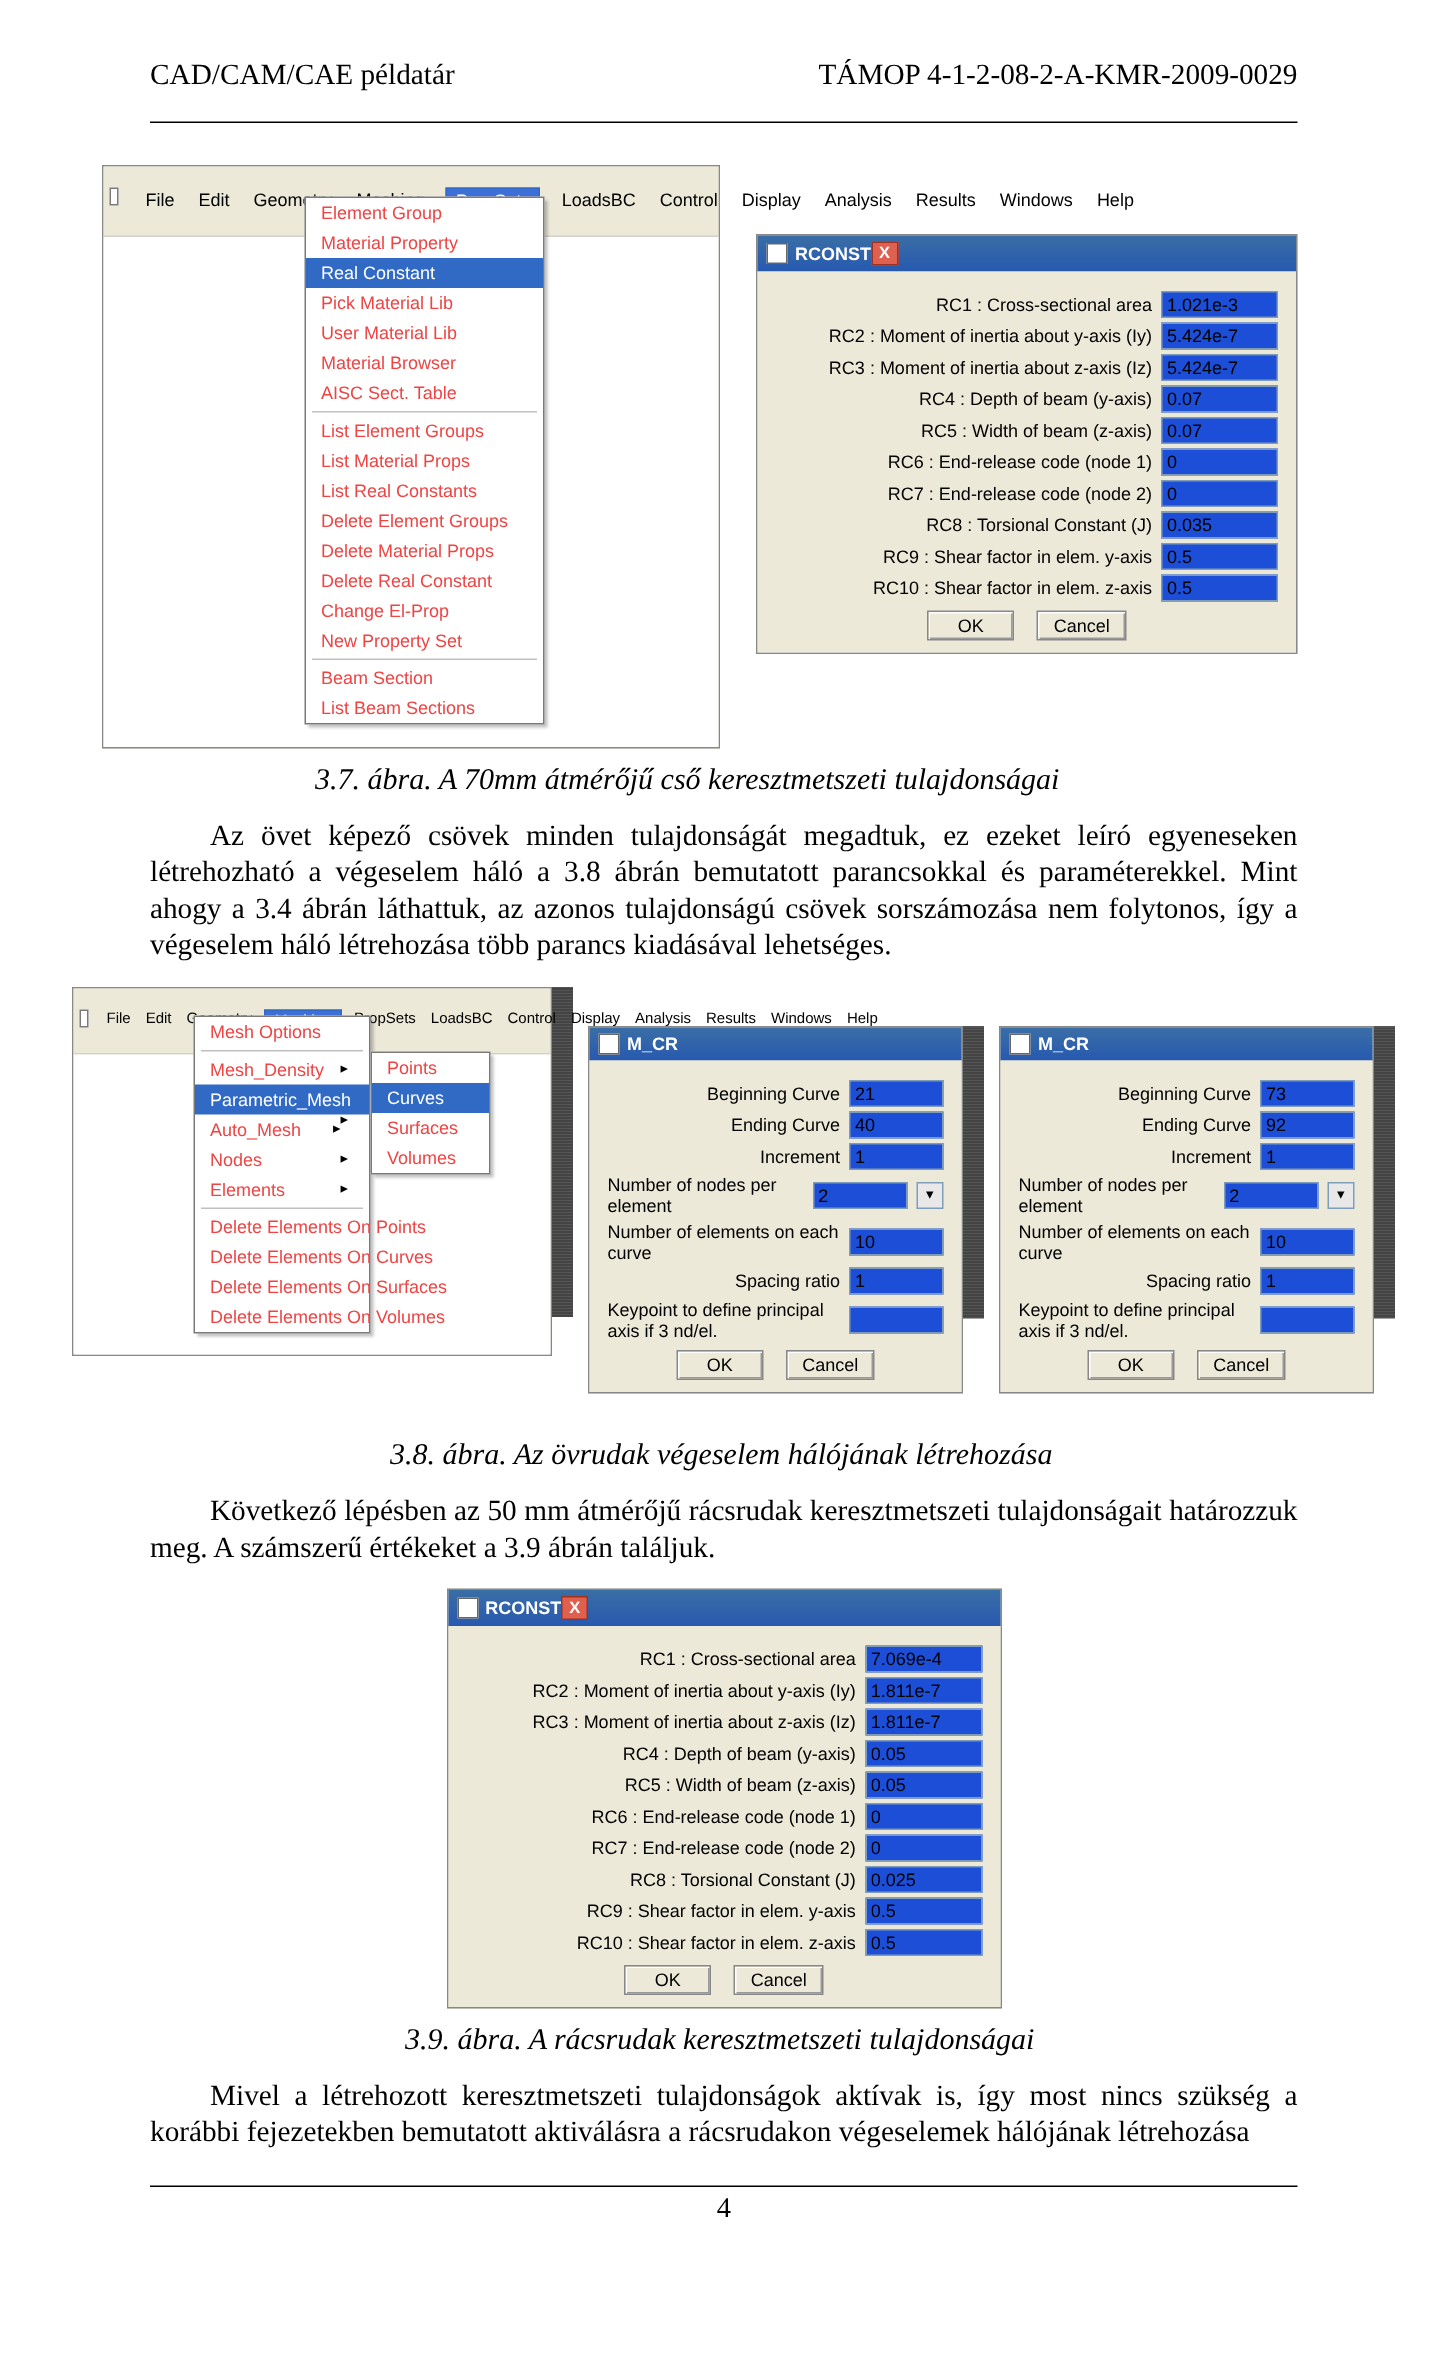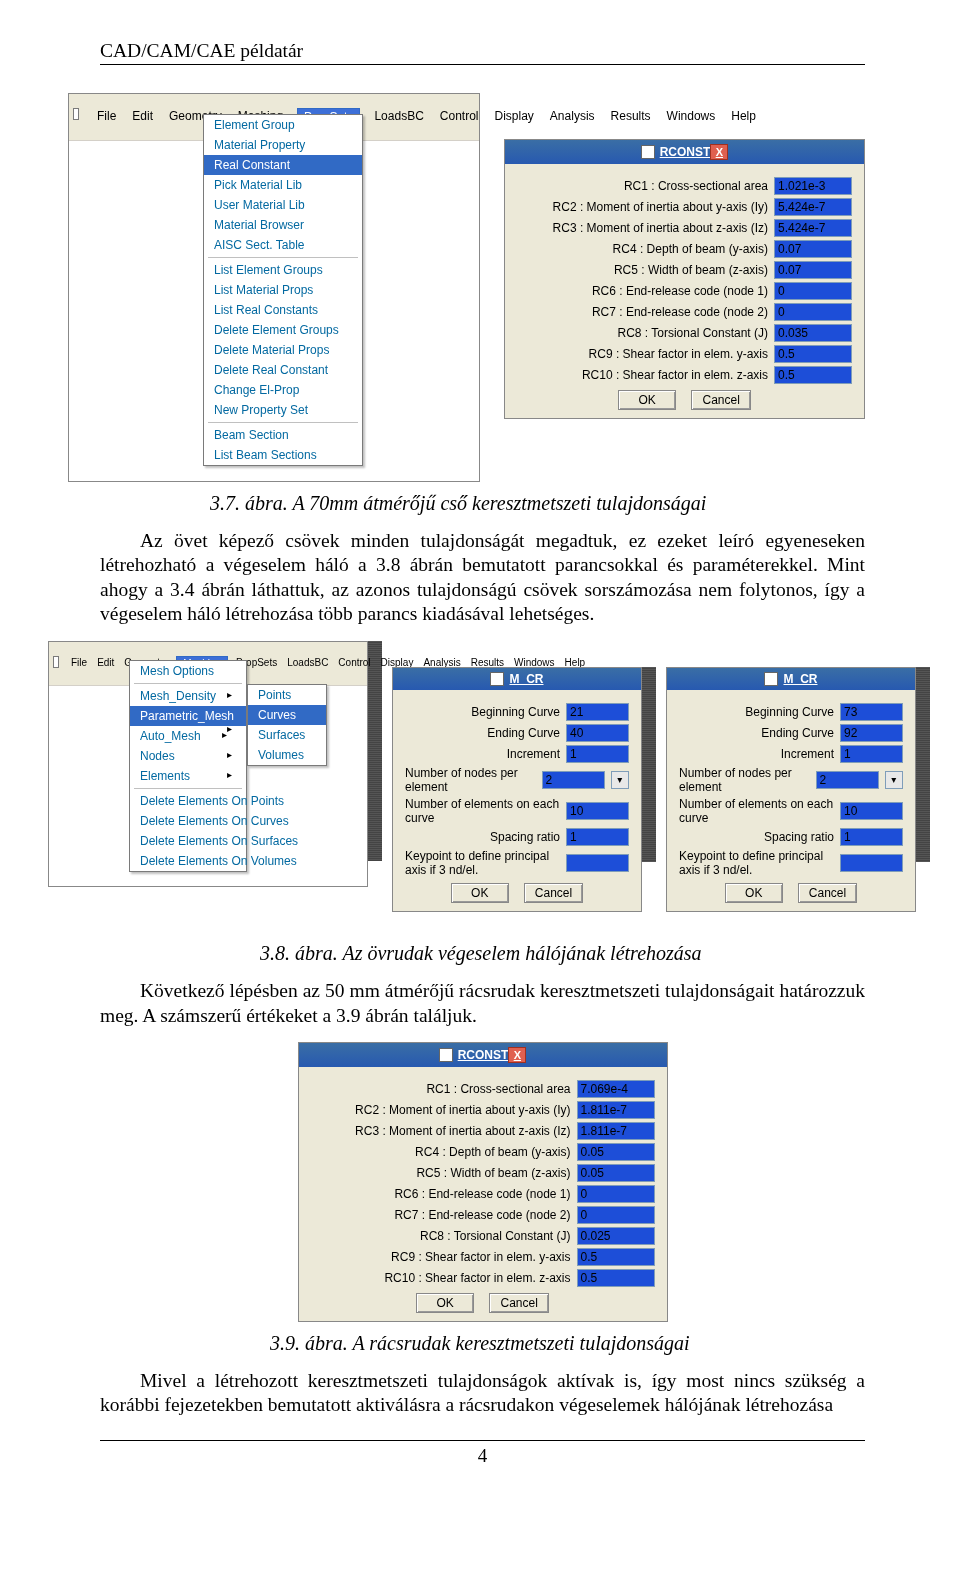--- a/index.html
+++ b/index.html
@@ -4,37 +4,37 @@
 <style>
   * { box-sizing: border-box; }
   body {
     margin: 0;
     font-family: "Times New Roman", serif;
     background: #fff;
     width: 960px;
     color: #000;
   }
   .page { padding: 40px 95px 20px 100px; }
-  .hdr { display:flex; justify-content:space-between; font-size:19.5px; border-bottom:1px solid #000; padding-bottom:2px; margin-bottom:28px;gap:12px;}
+  .hdr { display:flex; justify-content:space-between; font-size:19.5px; border-bottom:1px solid #000; padding-bottom:19px; margin-bottom:28px;gap:12px;}
   .figcap { font-style: italic; font-size:20px; text-align:left; margin:10px 0 14px 110px;}
   .bodytext { font-size:19.5px; line-height:1.25; text-align: justify; margin:0 0 14px 0;}
   .indent { text-indent: 40px; }
   .pgnum { text-align:center; font-size:19px; border-top:1px solid #000; margin-top:22px; padding-top:4px;}
   
   .win { font-family: Tahoma, Arial, sans-serif; font-size:12px; background:#ece9d8; border:1px solid #888; position:relative;}
   .menubar { background:#ece9d8; padding:14px 4px; display:flex; gap:12px; border-bottom:1px solid #d4d0c8; color:#000;}
   .menubar span.act { background:#3d6fd8; color:#fff; padding:1px 6px; border:1px solid #316ac5;}
   .menubar span { padding:1px 2px; }
   .ticon { width:14px; height:12px; background:#fff; border:1px solid #7a7a7a; display:inline-block; margin-right:4px; vertical-align:middle;}
   .dropdown { position:absolute; background:#fff; border:1px solid #7a7a7a; font-size:12px; box-shadow:2px 2px 2px rgba(0,0,0,.25);}
-  .dropdown .mi { padding:3px 14px 3px 10px; white-space:nowrap; color:#0369a1;}
+  .dropdown .mi { padding:3px 14px 3px 10px; white-space:nowrap; color:#ef4444;}
   .dropdown .sel { background:#316ac5; color:#fff;}
   .dropdown hr { margin:2px 4px; border:none; border-top:1px solid #c0c0c0;}
   .dropdown .sub::after { content:"▸"; float:right; font-size:10px; color:#000;}
-  .dlg-title { background: linear-gradient(#3a6ea5,#2759b0); color:#fff; font-weight:bold; padding:4px 6px; display:flex; align-items:center; justify-content:center;text-decoration:underline;}
+  .dlg-title { background: linear-gradient(#3a6ea5,#2759b0); color:#fff; font-weight:bold; padding:4px 6px; display:flex; align-items:center; justify-content:flex-start;}
   .dlg-title .xbtn { width:18px; height:16px; background:#e06050; border:1px solid #a03020; color:#fff; text-align:center; font-weight:bold; font-size:11px; line-height:14px;}
   .dlg-title .licon{ width:14px;height:14px;background:#fff;border:1px solid #666;display:inline-block;margin-right:5px;vertical-align:middle;}
   .dlg-body { padding:10px 12px 8px; background:#ece9d8;}
   .frow { display:flex; align-items:center; justify-content:flex-end; margin:3px 0; gap:6px;}
   .frow label { font-size:12px; color:#000;}
   .frow input { width:72px; font-size:12px; padding:1px 3px; border:1px solid #7f9db9; background:#1d4ed8; font-family:Tahoma,Arial,sans-serif;}
   .btnrow { text-align:center; margin-top:6px;}
   .wbtn { display:inline-block; min-width:58px; padding:2px 10px; margin:0 6px; border:1px solid #888; background:#ece9d8; font-size:12px; text-align:center; box-shadow:1px 1px 0 #fff inset, -1px -1px 0 #999 inset;}
   .combo { width:22px; height:18px; border:1px solid #7f9db9; background:#e8e8e8; display:inline-block; text-align:center; font-size:10px; line-height:16px;}
   .figset { display:flex; gap:24px; align-items:flex-start; margin-top:14px; margin-left:-32px;}
@@ -44,20 +44,21 @@
   .rconst{ width:370px;}
   .rconst .frow input{width:78px;}
   .shadowcol{ width:14px; background:repeating-linear-gradient(#555,#555 1px,#444 1px,#444 2px);}
 </style>
 </head>
 <body>
 
 <div class="page">
   <div class="hdr">
     <span>CAD/CAM/CAE példatár</span>
+    <span>TÁMOP 4-1-2-08-2-A-KMR-2009-0029</span>
   </div>
 
   <div class="figset">
 
     <div class="win" style="width:412px;">
       <div class="menubar">
         <span class="ticon"></span>
         <span>File</span>
         <span>Edit</span>
         <span>Geometry</span>

